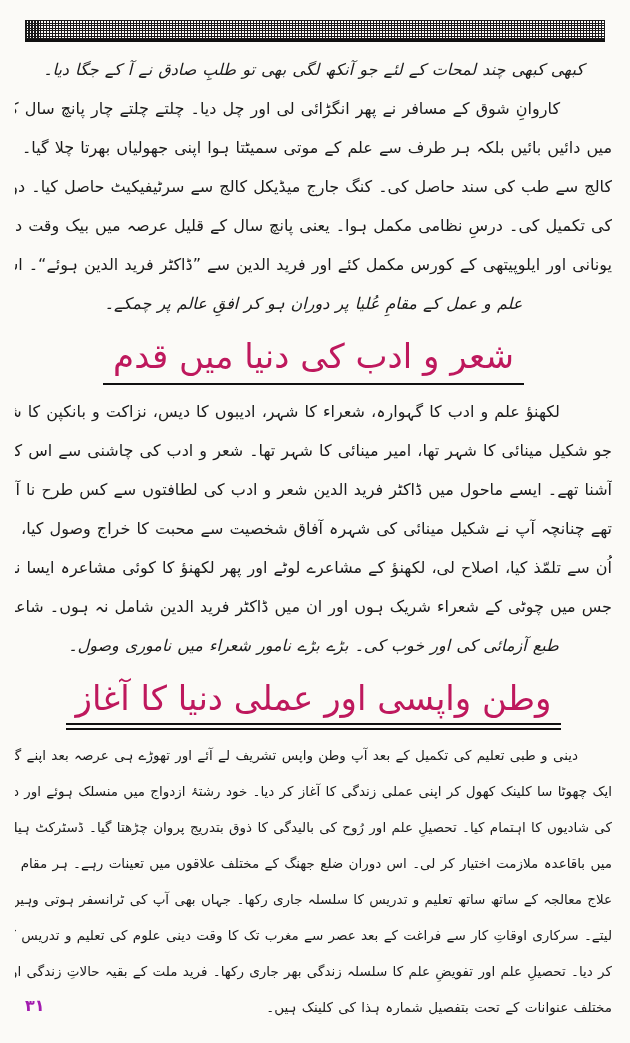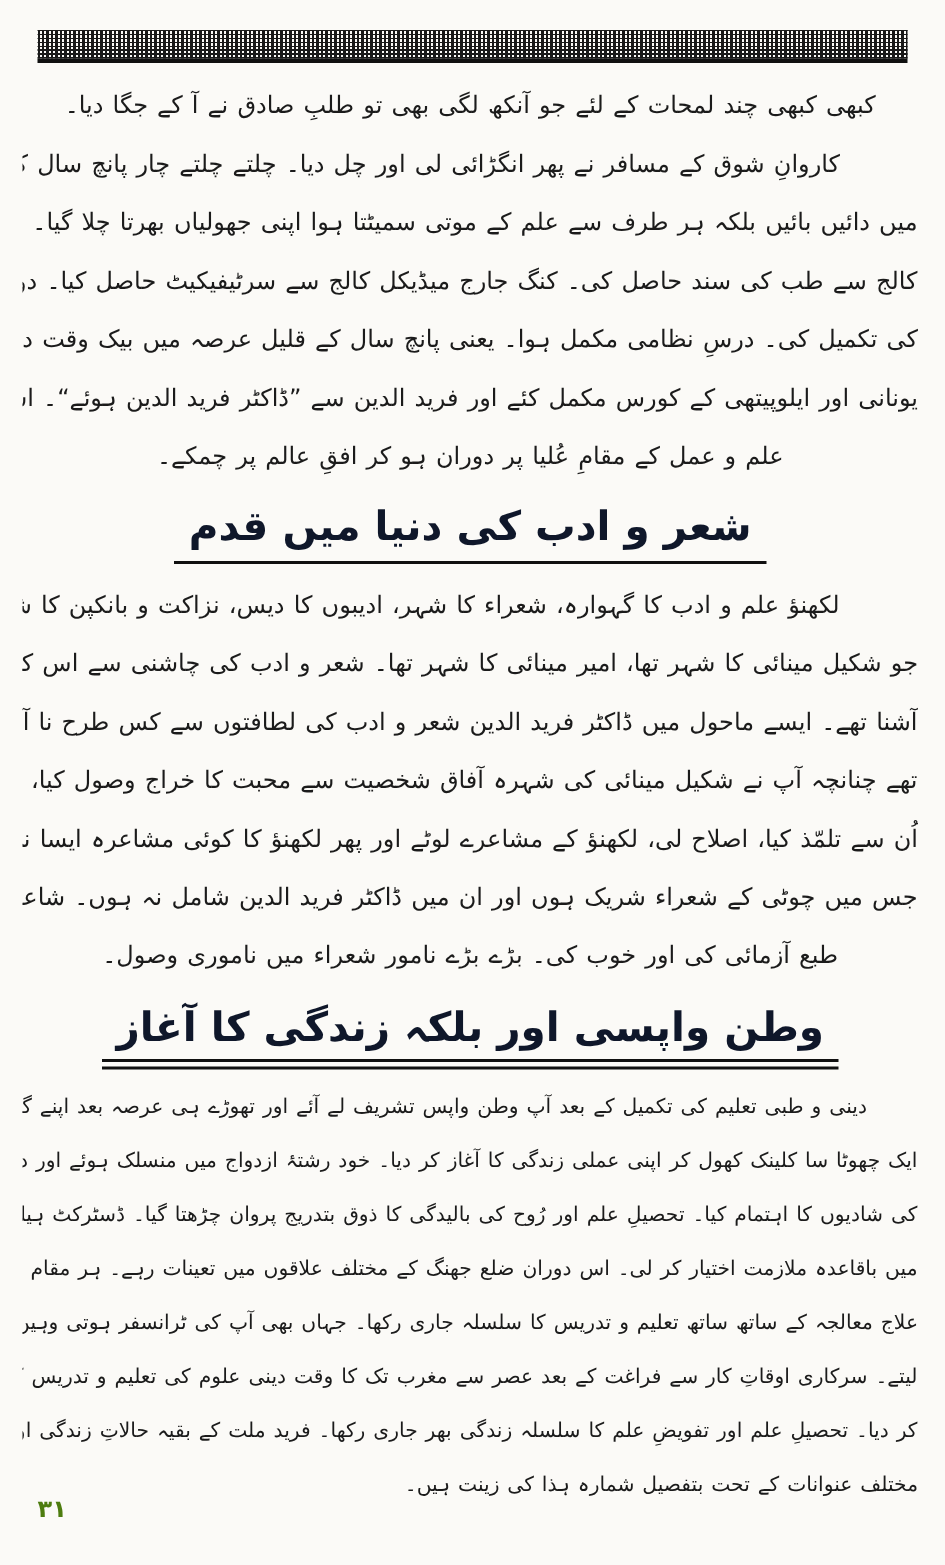--- a/index.html
+++ b/index.html
@@ -42,47 +42,47 @@
   }
   .paraA .line,.paraB .line{
     font-size:16px;
     line-height:39px;
     font-weight:500;
   }
   .paraC .line{
     font-size:13.5px;
     line-height:36px;
   }
-  .line.center{text-align:left;text-align-last:center;}
+  .line.center{text-align:left;text-align-last:center;font-style:italic;}
   .line.end{text-align-last:right;}
   .line.indent{padding-right:52px;}
   .paraC .line.indent{padding-right:34px;}
   .heading{
     text-align:center;
     margin:13px 0 7px 0;
     font-weight:bold;
   }
   .heading .hline{
     display:inline-block;
-    font-size:27px;
-    font-weight:bold;
-    color:#0f172a;
+    font-size:34px;
+    font-weight:normal;
+    color:#be185d;
     padding:0 10px 7px 10px;
     border-bottom:2.5px solid #101010;
   }
   .heading .hline.double{
     border-bottom:7px double #101010;
     padding-bottom:5px;
   }
   .page-number{
     position:absolute;
     left:25px;bottom:28px;
     font-size:16px;
     font-weight:bold;
-    color:#4d7c0f;
+    color:#a21caf;
   }
 </style>
 </head>
 <body>
 
 <div class="page">
 
   <div class="ornament"></div>
 
   <main class="body-text" dir="rtl" lang="ur">
@@ -105,31 +105,31 @@
       <div class="line indent">لکھنؤ علم و ادب کا گہوارہ، شعراء کا شہر، ادیبوں کا دیس، نزاکت و بانکپن کا شہر،</div>
       <div class="line">جو شکیل مینائی کا شہر تھا، امیر مینائی کا شہر تھا۔ شعر و ادب کی چاشنی سے اس کے در و دیوار بھی</div>
       <div class="line">آشنا تھے۔ ایسے ماحول میں ڈاکٹر فرید الدین شعر و ادب کی لطافتوں سے کس طرح نا آشنا رہ سکتے</div>
       <div class="line">تھے چنانچہ آپ نے شکیل مینائی کی شہرہ آفاق شخصیت سے محبت کا خراج وصول کیا، شاعری میں</div>
       <div class="line">اُن سے تلمّذ کیا، اصلاح لی، لکھنؤ کے مشاعرے لوٹے اور پھر لکھنؤ کا کوئی مشاعرہ ایسا نہ ہوتا</div>
       <div class="line">جس میں چوٹی کے شعراء شریک ہوں اور ان میں ڈاکٹر فرید الدین شامل نہ ہوں۔ شاعری کی ہر صنف میں</div>
       <div class="line center">طبع آزمائی کی اور خوب کی۔ بڑے بڑے نامور شعراء میں ناموری وصول۔</div>
     </section>
 
     <h2 class="heading">
-      <span class="hline double">وطن واپسی اور بلکہ زندگی کا آغاز</span>
+      <span class="hline double">وطن واپسی اور عملی دنیا کا آغاز</span>
     </h2>
 
     <section class="para paraC">
       <div class="line indent">دینی و طبی تعلیم کی تکمیل کے بعد آپ وطن واپس تشریف لے آئے اور تھوڑے ہی عرصہ بعد اپنے گھر کی بیٹھک میں</div>
       <div class="line">ایک چھوٹا سا کلینک کھول کر اپنی عملی زندگی کا آغاز کر دیا۔ خود رشتۂ ازدواج میں منسلک ہوئے اور دیگر بہن بھائیوں</div>
       <div class="line">کی شادیوں کا اہتمام کیا۔ تحصیلِ علم اور رُوح کی بالیدگی کا ذوق بتدریج پروان چڑھتا گیا۔ ڈسٹرکٹ ہیلتھ ڈیپارٹمنٹ</div>
       <div class="line">میں باقاعدہ ملازمت اختیار کر لی۔ اس دوران ضلع جھنگ کے مختلف علاقوں میں تعینات رہے۔ ہر مقام پر لوگوں کے</div>
       <div class="line">علاج معالجہ کے ساتھ ساتھ تعلیم و تدریس کا سلسلہ جاری رکھا۔ جہاں بھی آپ کی ٹرانسفر ہوتی وہیں مسندِ رشد و علم بچھا</div>
       <div class="line">لیتے۔ سرکاری اوقاتِ کار سے فراغت کے بعد عصر سے مغرب تک کا وقت دینی علوم کی تعلیم و تدریس کے لیے وقف</div>
       <div class="line">کر دیا۔ تحصیلِ علم اور تفویضِ علم کا سلسلہ زندگی بھر جاری رکھا۔ فرید ملت کے بقیہ حالاتِ زندگی اور ان کی سیرت کے دیگر گوشے</div>
-      <div class="line end">مختلف عنوانات کے تحت بتفصیل شمارہ ہذا کی زینت ہیں۔</div>
+      <div class="line end">مختلف عنوانات کے تحت بتفصیل شمارہ ہذا کی کلینک ہیں۔</div>
     </section>
 
   </main>
 
   <div class="page-number">۳۱</div>
 
 </div>
 
 </body></html>

